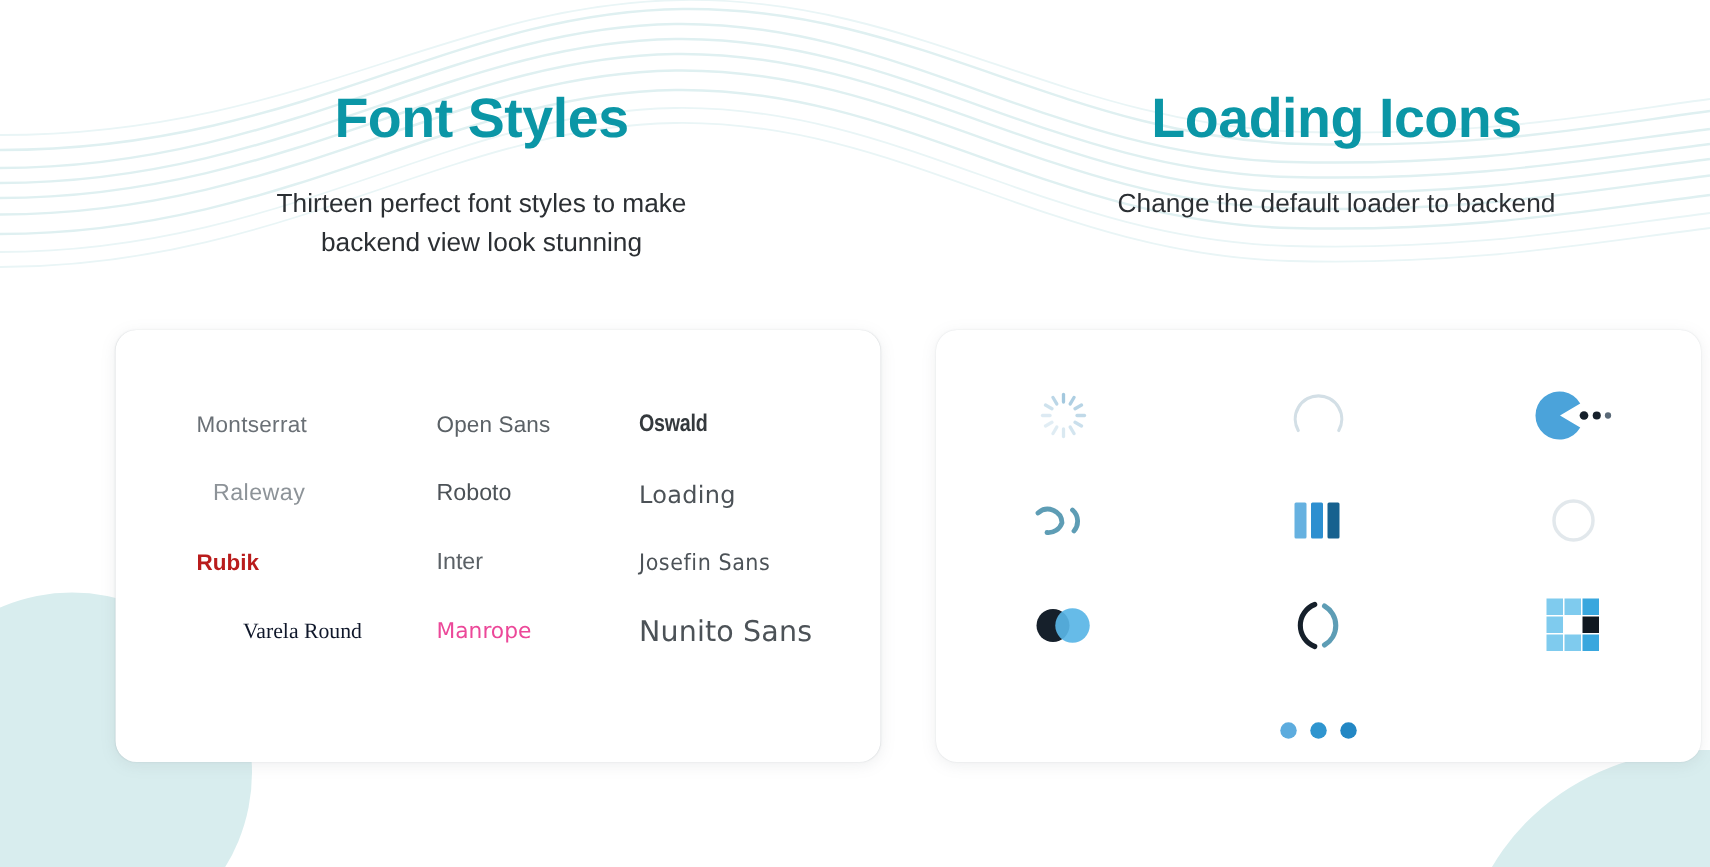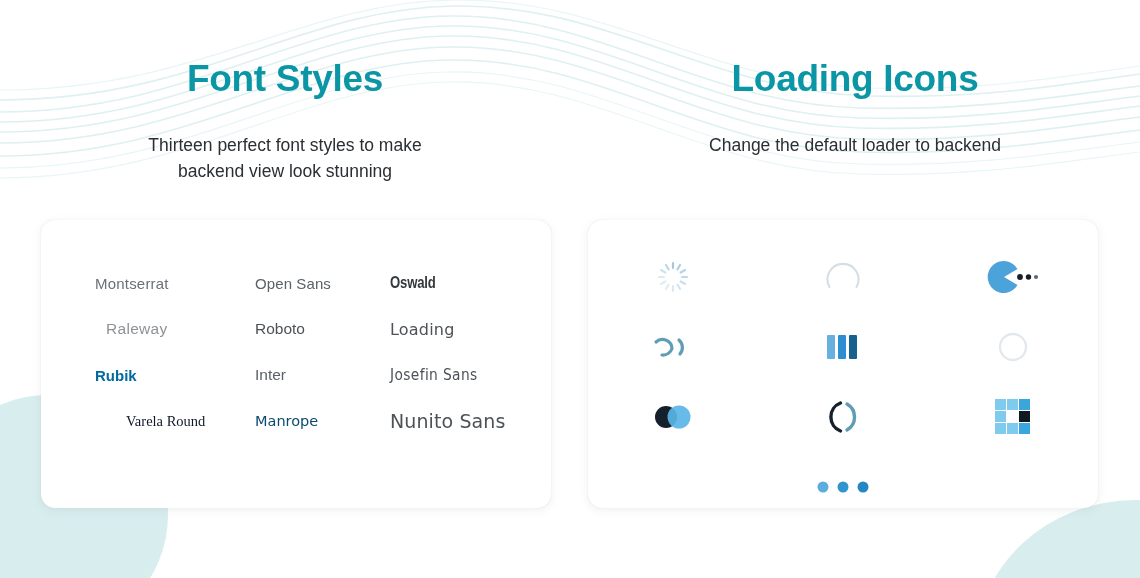--- a/index.html
+++ b/index.html
@@ -48,39 +48,40 @@
     border-radius: 50%;
     pointer-events: none;
   }
 
   
   .panels {
     position: relative;
     display: flex;
     width: 1140px;
     height: 578px;
+    padding-left: 36px;
   }
   .panel {
     position: relative;
     flex: 0 0 570px;
     width: 570px;
     padding-top: 57px;
   }
 
   .panel-title {
     text-align: center;
     font-size: 37px;
     font-weight: bold;
     letter-spacing: -0.3px;
     color: #0b96a6;
     line-height: 1.2;
   }
   .panel-sub {
     text-align: center;
-    margin-top: 32px;
+    margin-top: 22px;
     font-size: 17.5px;
     line-height: 1.45;
     color: #2b2f33;
     font-weight: 400;
   }
   .panel-sub .l2 { display: block; }
 
   
   .card {
     position: absolute;
@@ -120,26 +121,26 @@
   .f-lato        { font-family: "Liberation Sans", sans-serif; letter-spacing: .3px; }
   .f-oswald      { font-family: "Liberation Sans Narrow","Liberation Sans", sans-serif;
                    font-weight: bold; letter-spacing: -.2px; transform: scaleX(.82);
                    transform-origin: left center; font-size: 16px; color: #34393d; }
   .f-poppins     { font-family: "DejaVu Sans", sans-serif; letter-spacing: .2px; font-size: 16px; }
   .f-josefin     { font-family: "DejaVu Sans", sans-serif; font-size: 15px;
                    letter-spacing: .4px; transform: scaleX(.92); transform-origin: left center; }
   .f-nunito      { font-family: "DejaVu Sans", sans-serif; font-size: 19px; letter-spacing: .1px; }
   .f-montserrat  { font-family: "Liberation Sans", sans-serif; color: #6a7076; letter-spacing: .2px; }
   .f-raleway     { font-family: "Liberation Sans", sans-serif; color: #8d9398; letter-spacing: .3px; font-size: 15.5px; margin-left: 11px; }
-  .f-rubik       { font-family: "Liberation Sans", sans-serif; font-weight: bold; color: #0369a1; font-size: 15px; }
+  .f-rubik       { font-family: "Liberation Sans", sans-serif; font-weight: bold; color: #b91c1c; font-size: 15px; }
   .f-varela      { font-family: Liberation Serif, serif; font-size: 14.5px; color: #0f172a; margin-left: 31px; }
   .f-opensans    { font-family: "Liberation Sans", sans-serif; color: #5b6166; letter-spacing: .1px; }
   .f-roboto      { font-family: "Liberation Sans", sans-serif; color: #4c5257; font-size: 15.5px; }
   .f-inter       { font-family: "Liberation Sans", sans-serif; color: #5b6166; font-size: 15.5px; }
-  .f-manrope     { font-family: "DejaVu Sans", sans-serif; color: #0c4a6e; font-size: 14.5px; }
+  .f-manrope     { font-family: "DejaVu Sans", sans-serif; color: #ec4899; font-size: 14.5px; }
 
   
   .loader-grid {
     position: absolute;
     left: 0; top: 22px;
     width: 510px;
     display: grid;
     grid-template-columns: repeat(3, 1fr);
     grid-auto-rows: 70px;
     justify-items: center;

